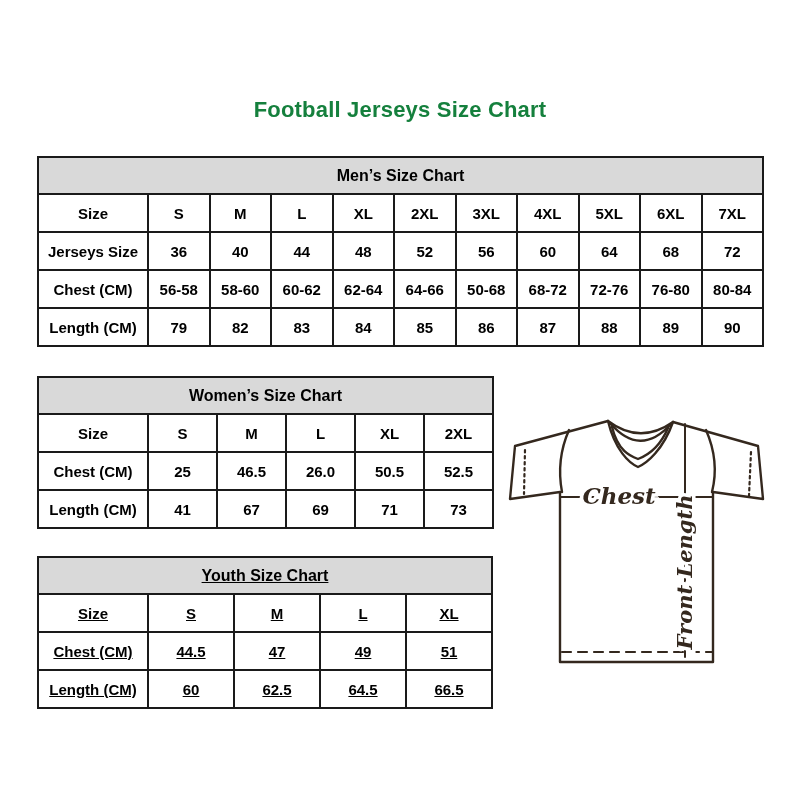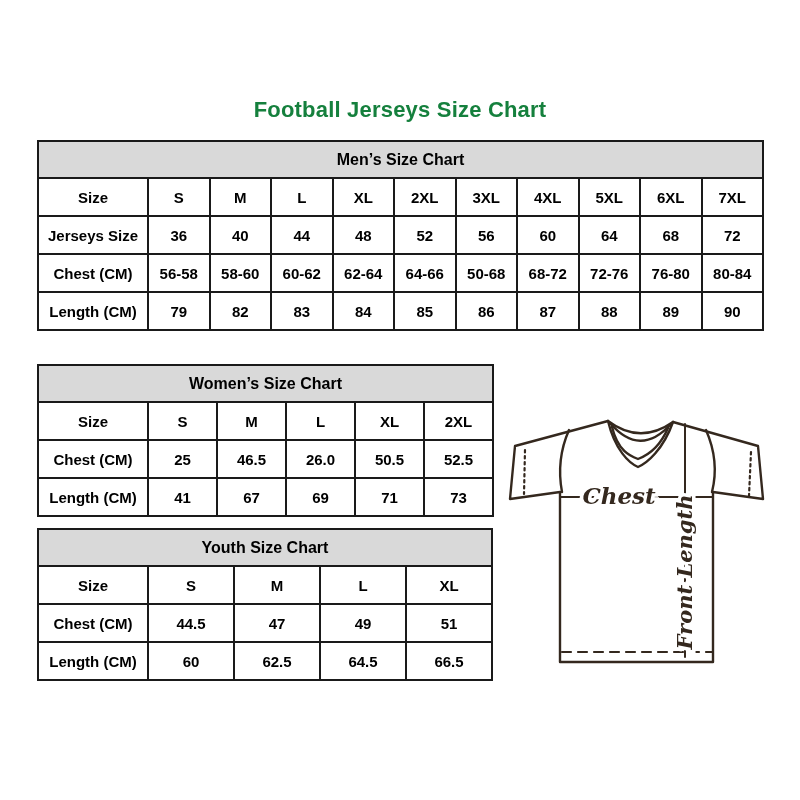--- a/index.html
+++ b/index.html
@@ -5,23 +5,23 @@
   html,body{margin:0;padding:0;}
   body{
     width:800px;height:800px;background:#ffffff;position:relative;
     font-family:"Liberation Sans",sans-serif;color:#000;
   }
   .page-title{
     position:absolute;top:97px;left:0;width:800px;text-align:center;
     font-size:22px;font-weight:700;color:#15803d;letter-spacing:.2px;
   }
   .twrap{position:absolute;}
-  #men{left:37px;top:140px;}
-  #women{left:37px;top:364px;}
-  #youth{left:37px;top:528px;}
+  #men{left:37px;top:156px;}
+  #women{left:37px;top:376px;}
+  #youth{left:37px;top:556px;text-decoration:underline;}
   table.size-table{border-collapse:collapse;table-layout:fixed;background:#fff;}
   table.size-table th,table.size-table td{
     border:2px solid #1a1a1a;height:36px;text-align:center;vertical-align:middle;
     font-size:15px;font-weight:700;color:#000;padding:0;overflow:hidden;white-space:nowrap;
   }
   table.size-table th.band{
     background:#d9d9d9;font-size:16px;height:35px;
   }
   #jersey{position:absolute;left:505px;top:400px;}
 </style>

